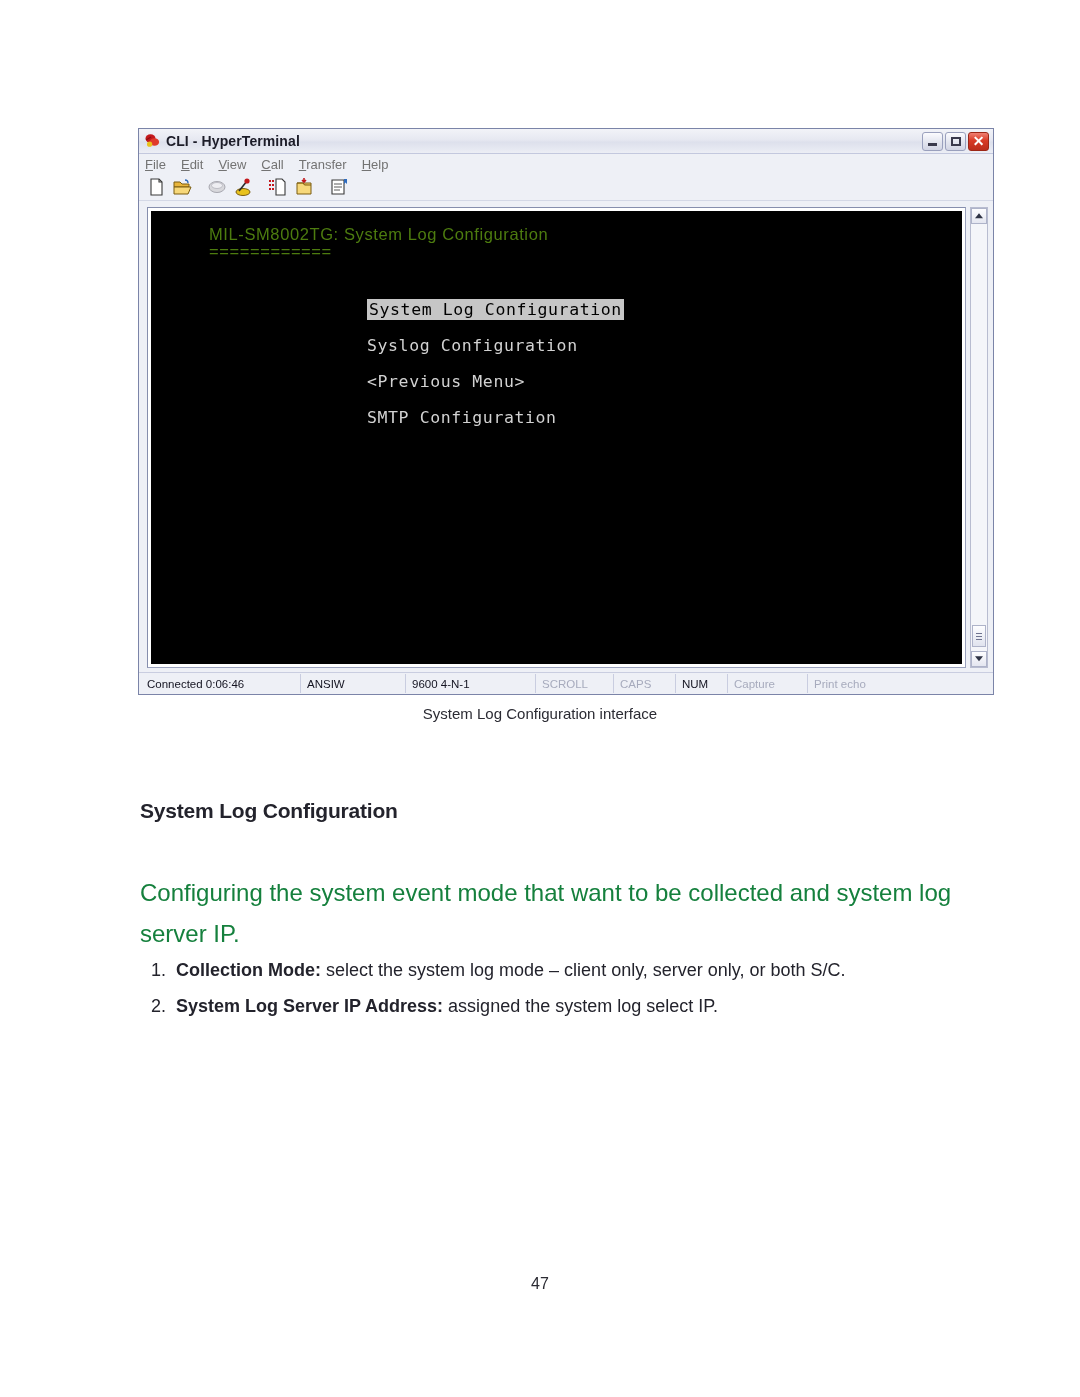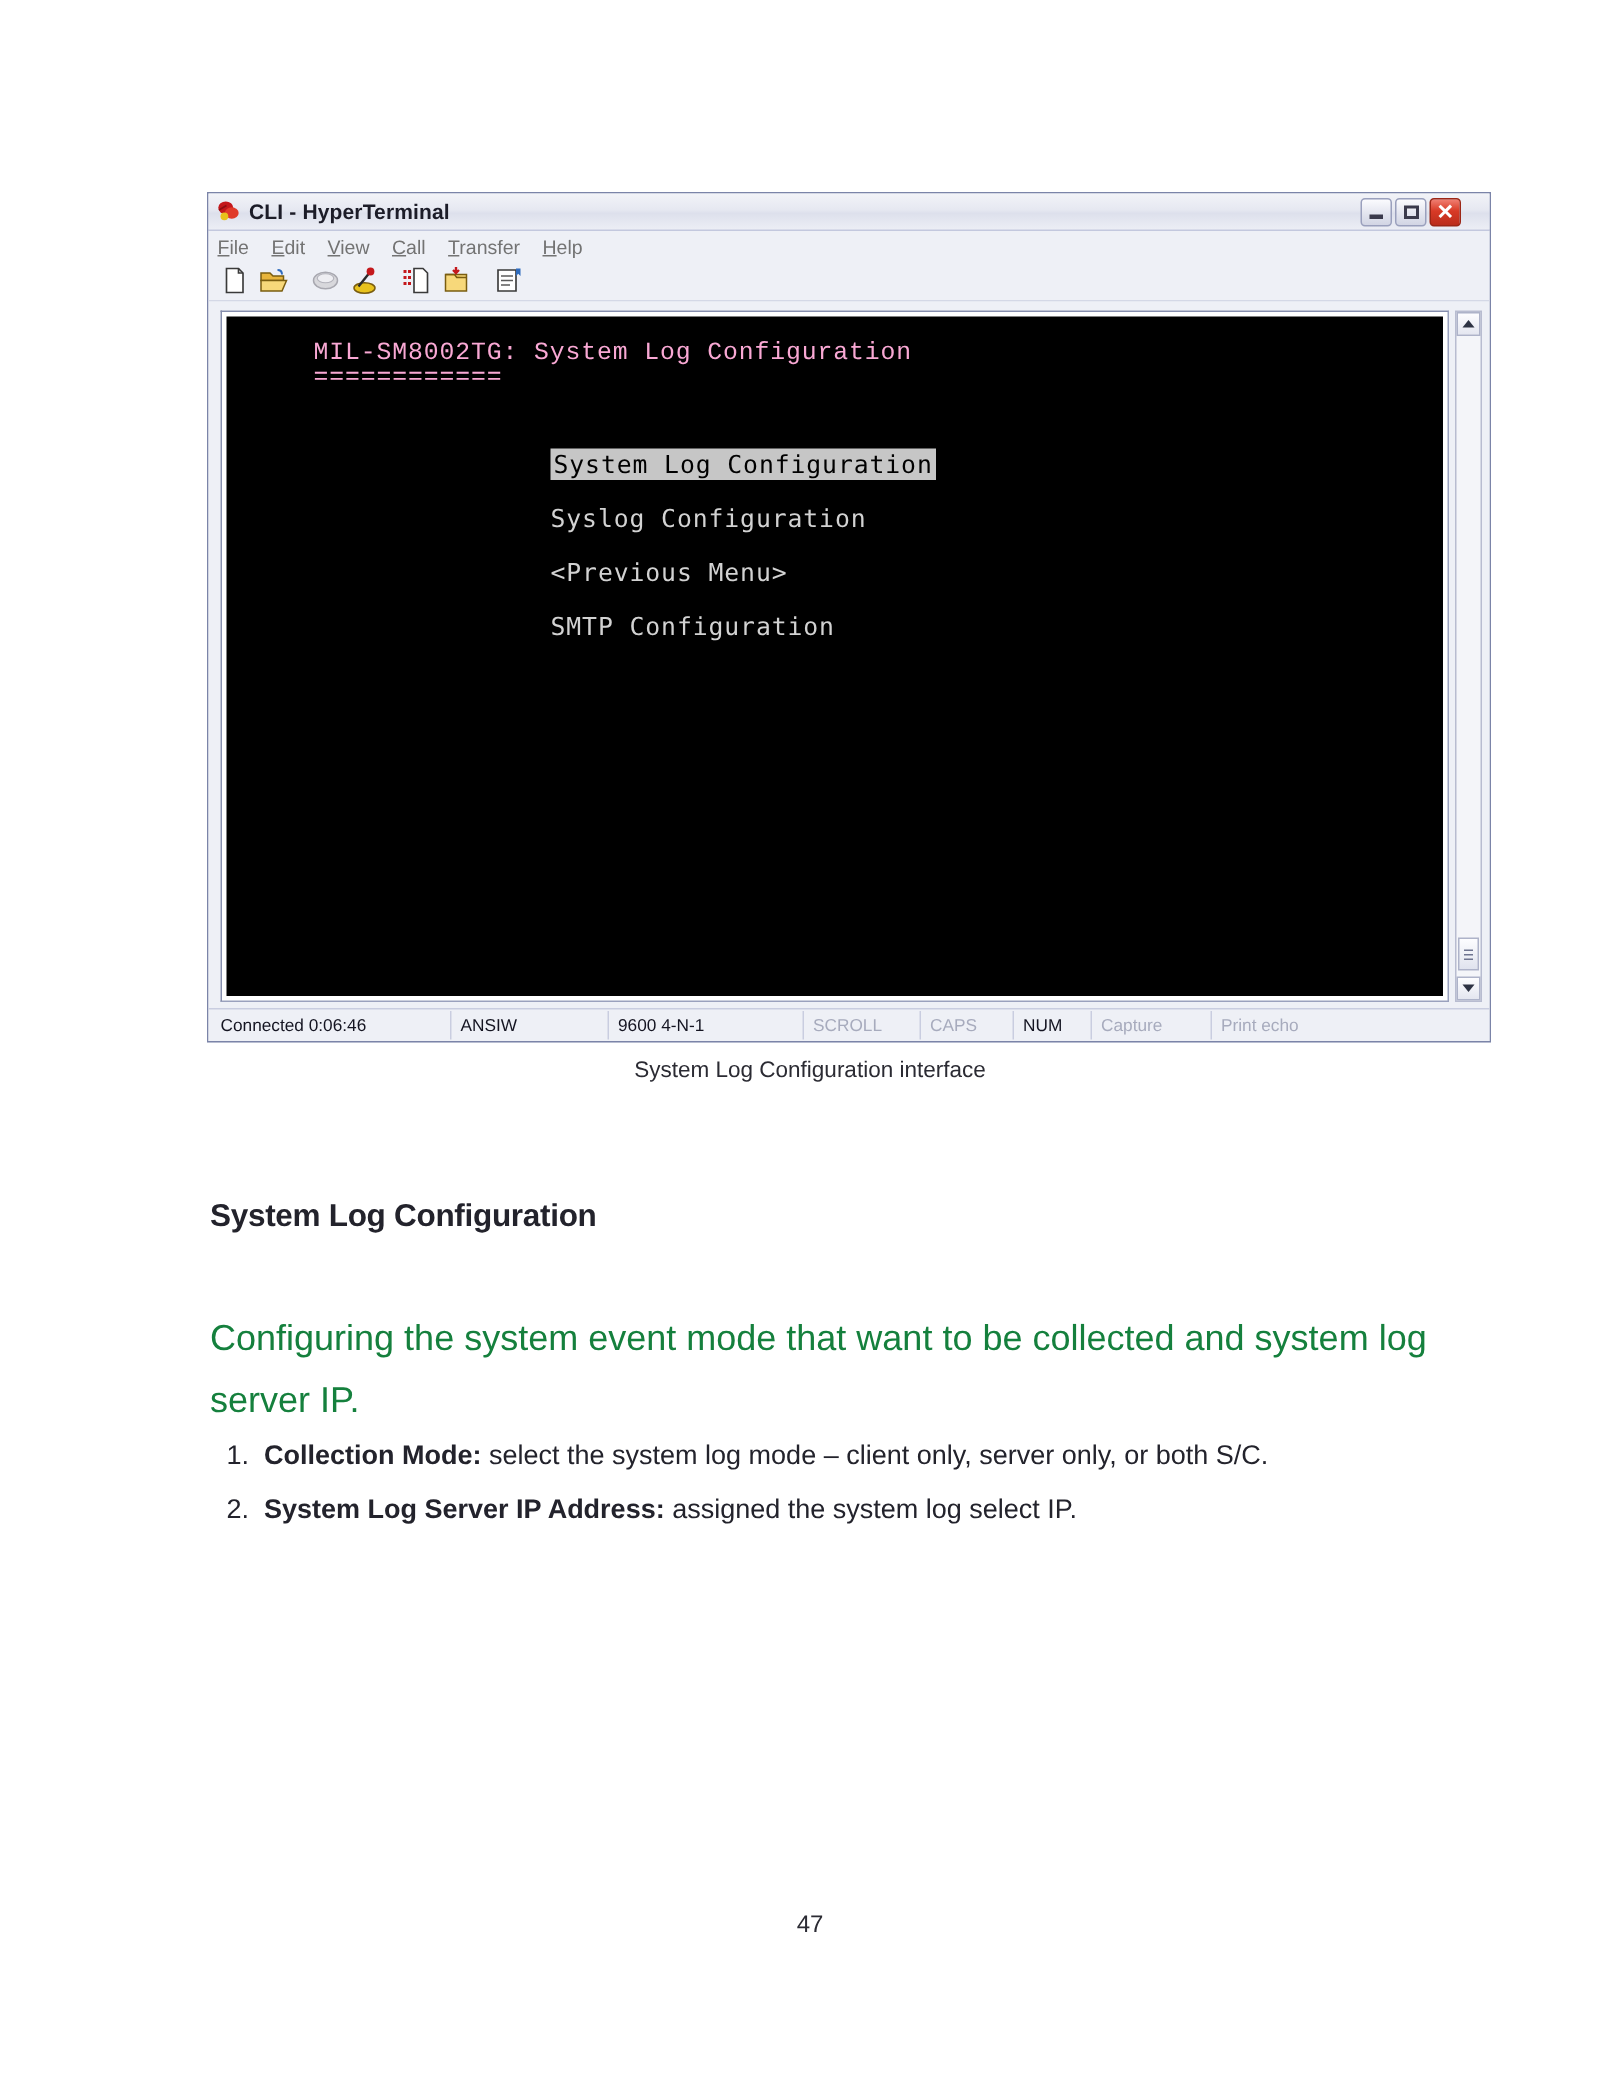--- a/index.html
+++ b/index.html
@@ -27,21 +27,21 @@
     box-sizing: border-box;
     display: flex;
     flex-direction: column;
   }
 
   .ht-titlebar {
     height: 25px;
     background: linear-gradient(to bottom, #f2f3f8 0%, #e6e8f1 45%, #dde0ec 55%, #eceef5 100%);
     display: flex;
     align-items: center;
-    padding: 0 17px 0 5px;
+    padding: 0 2px 0 5px;
     box-sizing: border-box;
     border-bottom: 1px solid #c3c8de;
   }
   .ht-titleicon {
     width: 17px;
     height: 17px;
     margin-right: 5px;
     flex: 0 0 auto;
     position: relative;
   }
@@ -163,26 +163,26 @@
   }
   .term-screen {
     flex: 1 1 auto;
     background: #000000;
     position: relative;
     overflow: hidden;
     font-family: "DejaVu Sans Mono", "Liberation Mono", monospace;
   }
 
   .term-line {
-    color: #f9a8d4;
+    color: #4d7c0f;
     font-size: 16.5px;
     line-height: 23px;
     white-space: pre;
     letter-spacing: 0.6px;
-    font-family: Liberation Mono, monospace;
+    font-family: Liberation Sans, sans-serif;
   }
   .term-head {
     position: absolute;
     left: 58px;
     top: 12px;
   }
   .term-rule {
     position: absolute;
     left: 58px;
     top: 29px;

